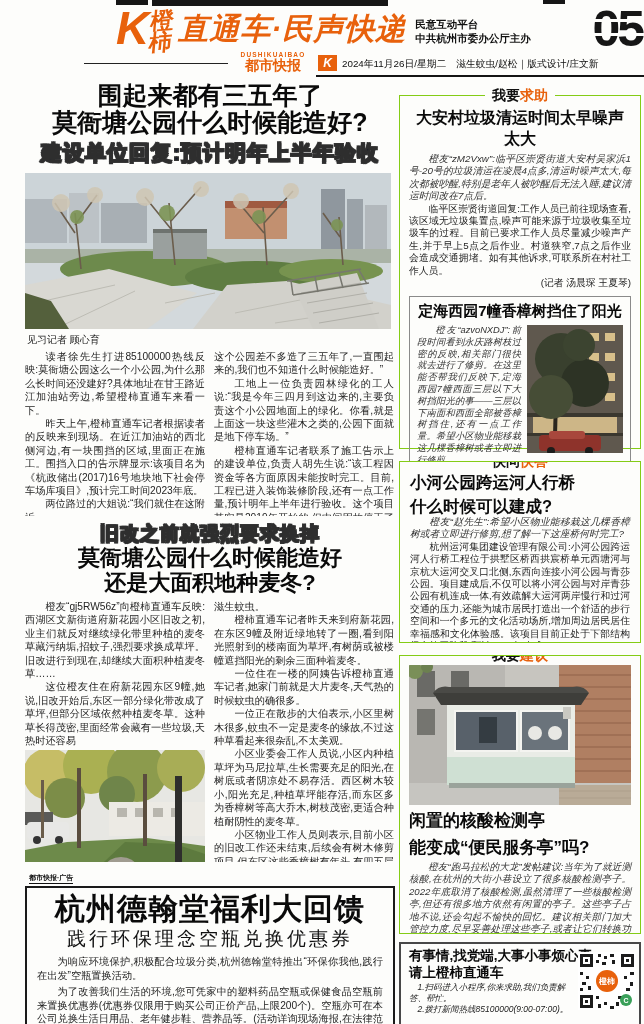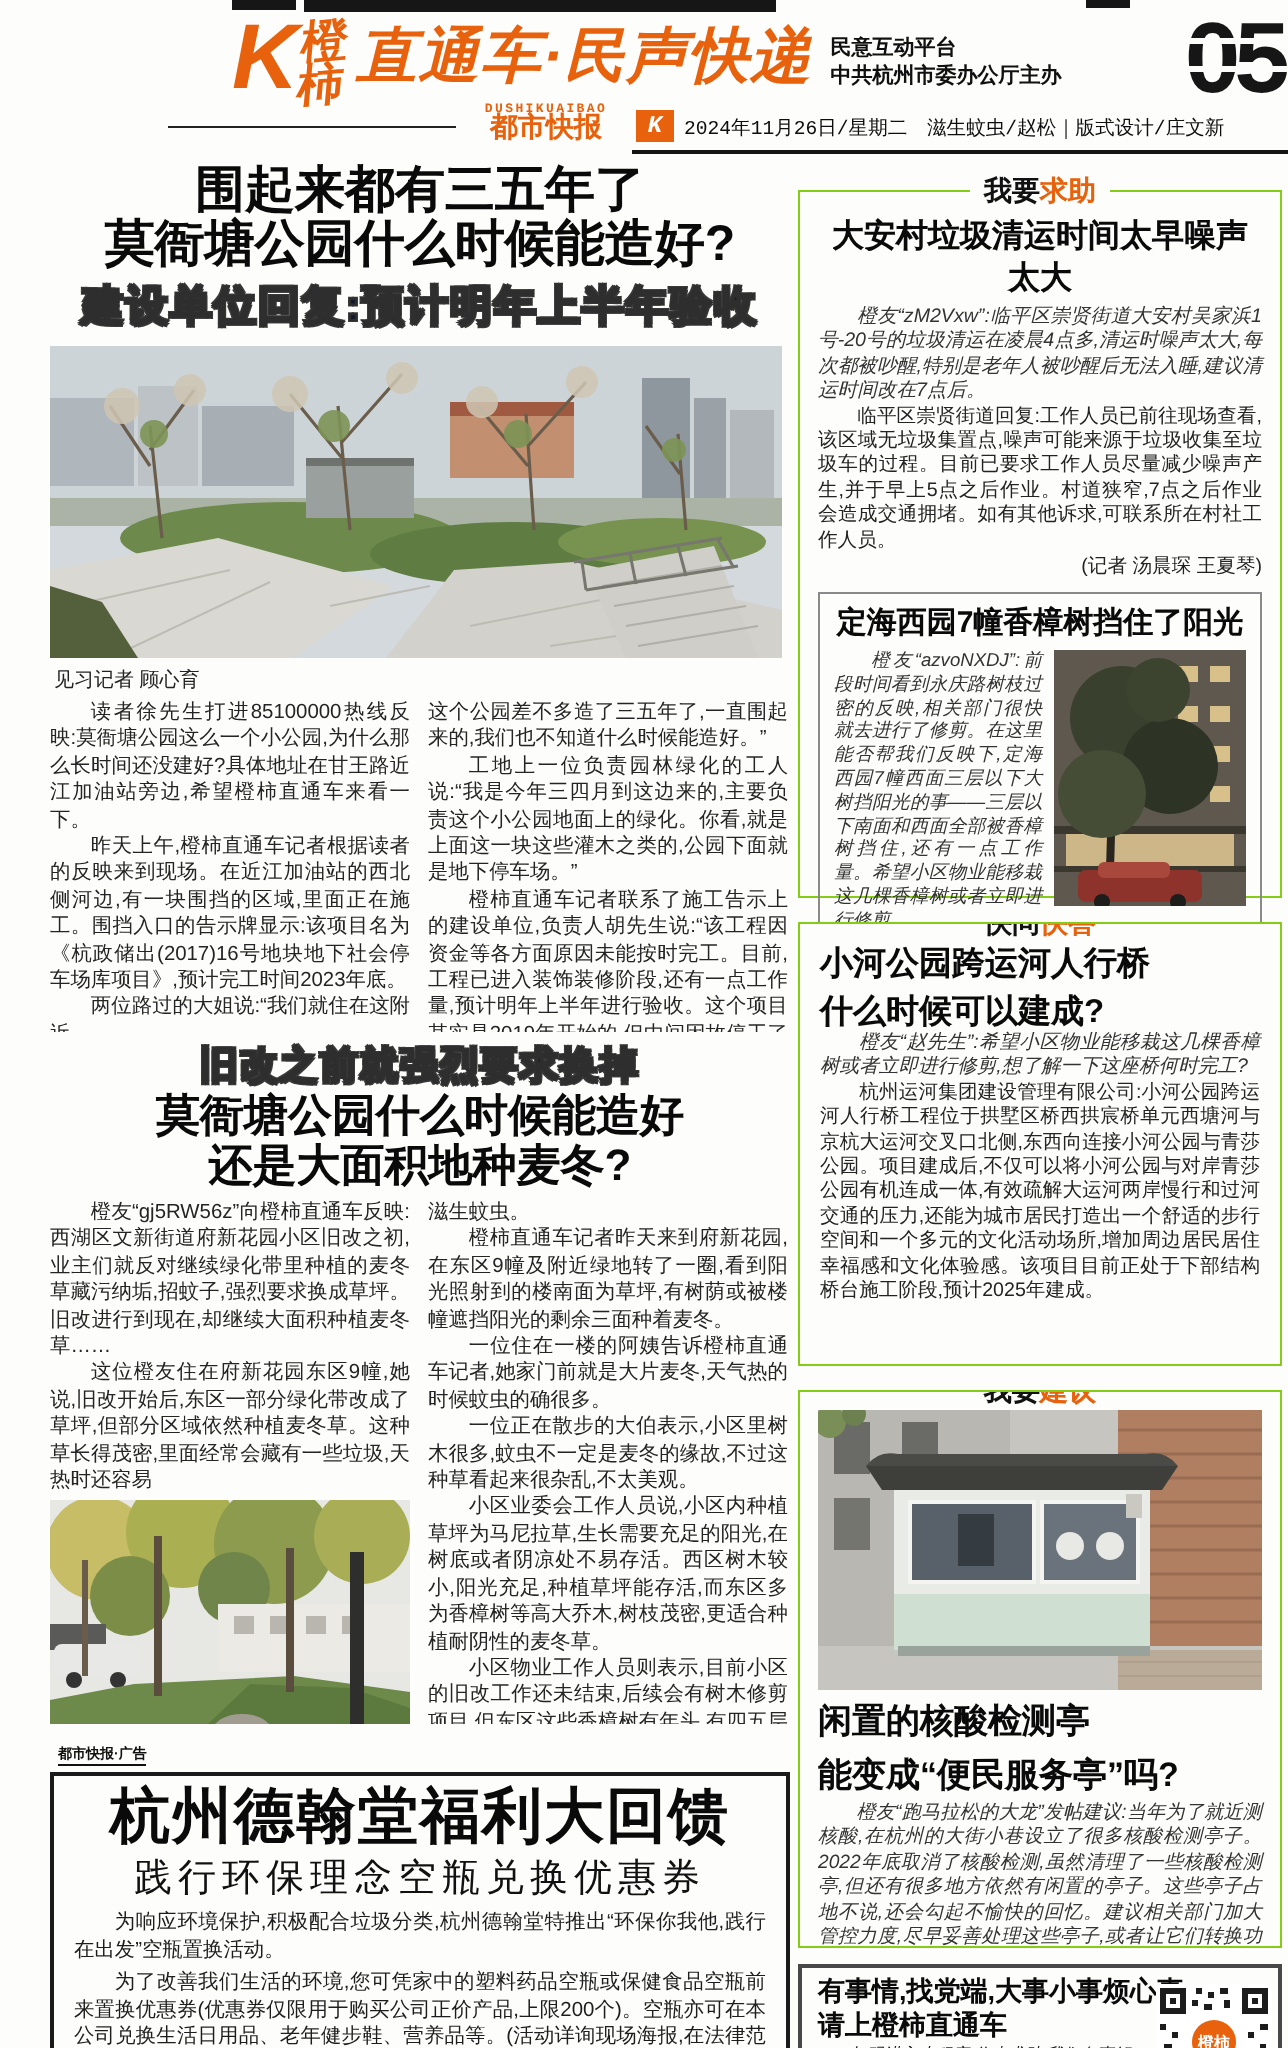--- a/index.html
+++ b/index.html
@@ -7,21 +7,21 @@
         font-family:"Liberation Sans","DejaVu Sans",sans-serif;color:#1c1c1c;overflow:hidden;}
   .scan-mark{position:absolute;background:#161616;}
 
   
   .masthead{position:absolute;top:8px;left:116px;display:flex;align-items:flex-start;}
   .logo-k{font-size:46px;font-weight:900;font-style:italic;color:#e8610c;line-height:40px;}
   .logo-brand{font-size:23px;font-weight:900;color:#e8610c;transform:skewX(-10deg) rotate(-5deg);
               margin:1px 2px 0 1px;line-height:22px;width:26px;word-break:break-all;}
   .logo-title{font-size:30px;font-weight:900;font-style:italic;color:#e8610c;line-height:42px;letter-spacing:1px;}
   .tagline{margin-left:9px;padding-top:9px;font-size:10.5px;line-height:14px;color:#101010;font-weight:bold;white-space:nowrap;}
-  .subrow{position:absolute;top:52px;left:84px;width:486px;height:26px;font-family:Liberation Mono, monospace;}
+  .subrow{position:absolute;top:52px;left:84px;width:486px;height:26px;}
   .rule-left{position:absolute;top:11px;left:0;width:144px;border-top:1.5px solid #222;}
   .paper-block{position:absolute;left:147px;top:-1px;text-align:center;color:#e8610c;width:84px;}
   .pinyin{font-size:6.5px;letter-spacing:1.2px;font-weight:bold;line-height:7px;}
   .paper{font-size:14px;font-weight:900;line-height:15px;}
   .k-badge{position:absolute;left:234px;top:3px;width:19px;height:16px;background:#e8610c;color:#fff;
            font-weight:900;font-size:12px;text-align:center;line-height:16px;font-style:italic;}
   .dateline{position:absolute;left:258px;top:6px;font-size:9.8px;color:#0e0e0e;white-space:nowrap;}
   .rule-bottom{position:absolute;left:232px;top:23px;width:334px;border-top:2.5px solid #141414;}
   .page-no{position:absolute;top:4px;right:2px;font-size:50px;font-weight:900;letter-spacing:-3px;
            color:#161616;line-height:50px;}
@@ -62,21 +62,21 @@
               padding:0 7px;font-size:14px;font-weight:900;white-space:nowrap;color:#111;}
   .org{color:#e8610c;}
   #box1{margin-top:13px;height:354px;padding:4px 9px;}
   .sa-h{font-size:16px;font-weight:900;text-align:center;margin:8px 0 3px;color:#0a0a0a;}
   .ask{font-style:italic;font-size:9.8px;line-height:12.4px;text-align:justify;color:#333;}
   .reply{font-size:9.8px;line-height:12.4px;text-align:justify;color:#232323;}
   .sigtxt{font-size:9.8px;color:#232323;}
   #boxB{border:1px solid #8a8a8a;margin-top:6px;padding:4px 7px;height:184px;box-sizing:border-box;overflow:hidden;}
   .sb-h{font-size:15px;font-weight:900;text-align:center;margin:1px 0 4px;color:#0a0a0a;}
   .photo3{float:right;width:96px;height:128px;margin:0 0 2px 6px;}
-  #box2{margin-top:12px;height:222px;padding:6px 10px;overflow:hidden;}
+  #box2{margin-top:12px;height:182px;padding:6px 10px;overflow:hidden;}
   .qa-h{font-size:16.5px;font-weight:900;line-height:20px;margin-top:4px;color:#0a0a0a;}
   #box3{margin-top:12px;height:279px;padding:5px 9px;overflow:hidden;}
   .photo4{display:block;width:222px;height:140px;margin:4px auto 0;}
   .sg-h{font-size:17px;font-weight:900;line-height:22px;margin-top:5px;color:#0a0a0a;}
   .sg-body{font-style:italic;font-size:9.6px;line-height:12.4px;text-align:justify;margin-top:2px;color:#333;}
   #box4{margin-top:8px;border:2.5px solid #484848;height:72px;padding:4px 8px;position:relative;overflow:hidden;}
   .ct-t{font-size:13.5px;font-weight:900;line-height:16.5px;color:#0a0a0a;}
   .ct-i{font-size:8.5px;font-style:italic;line-height:10.5px;width:168px;margin:1px 0 0;text-indent:1em;color:#222;}
   .qr{position:absolute;right:3px;top:8px;width:58px;height:58px;}
 </style>

